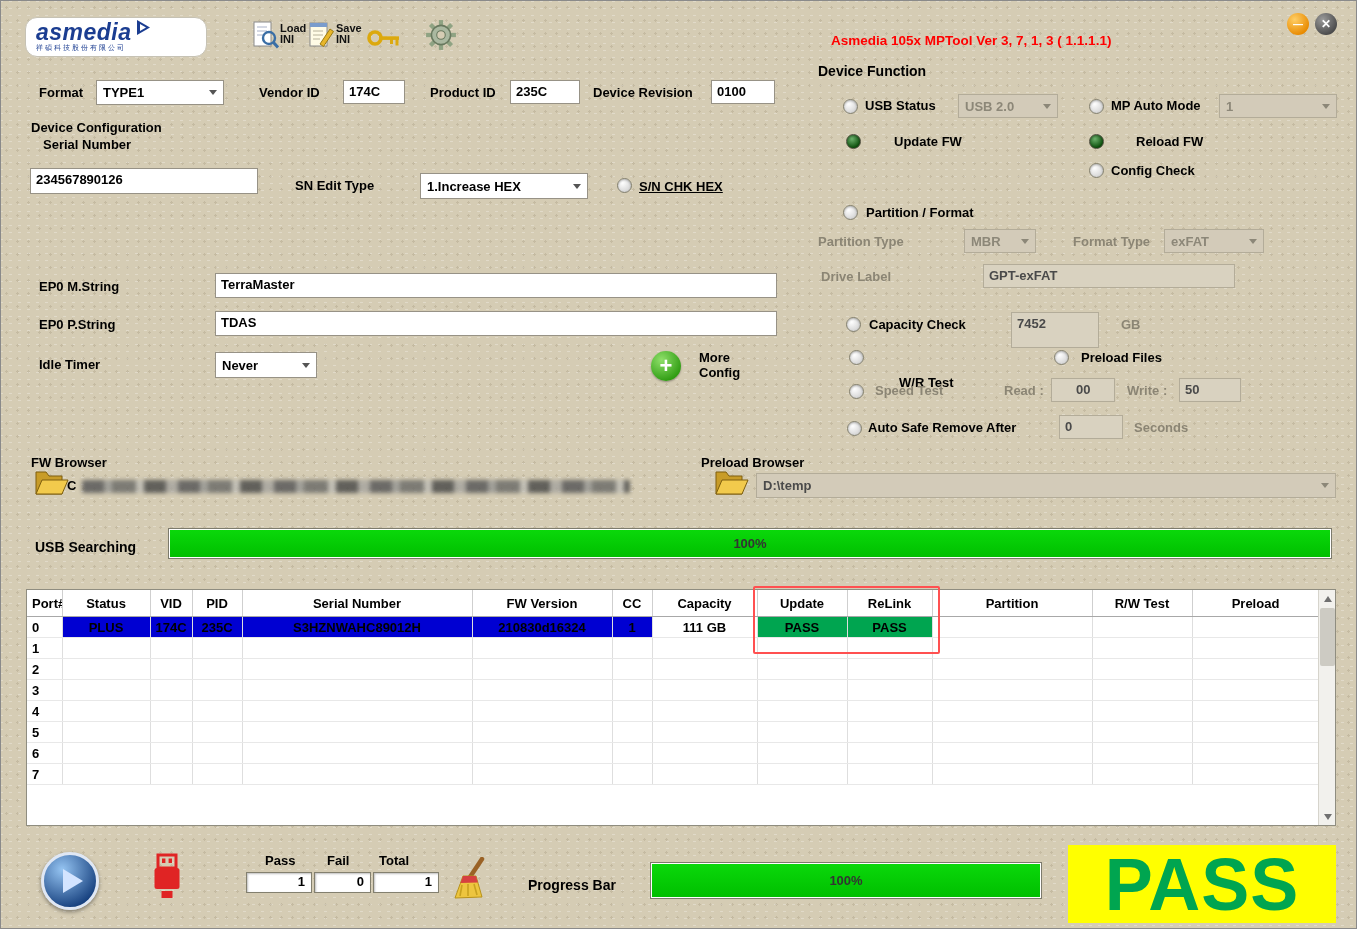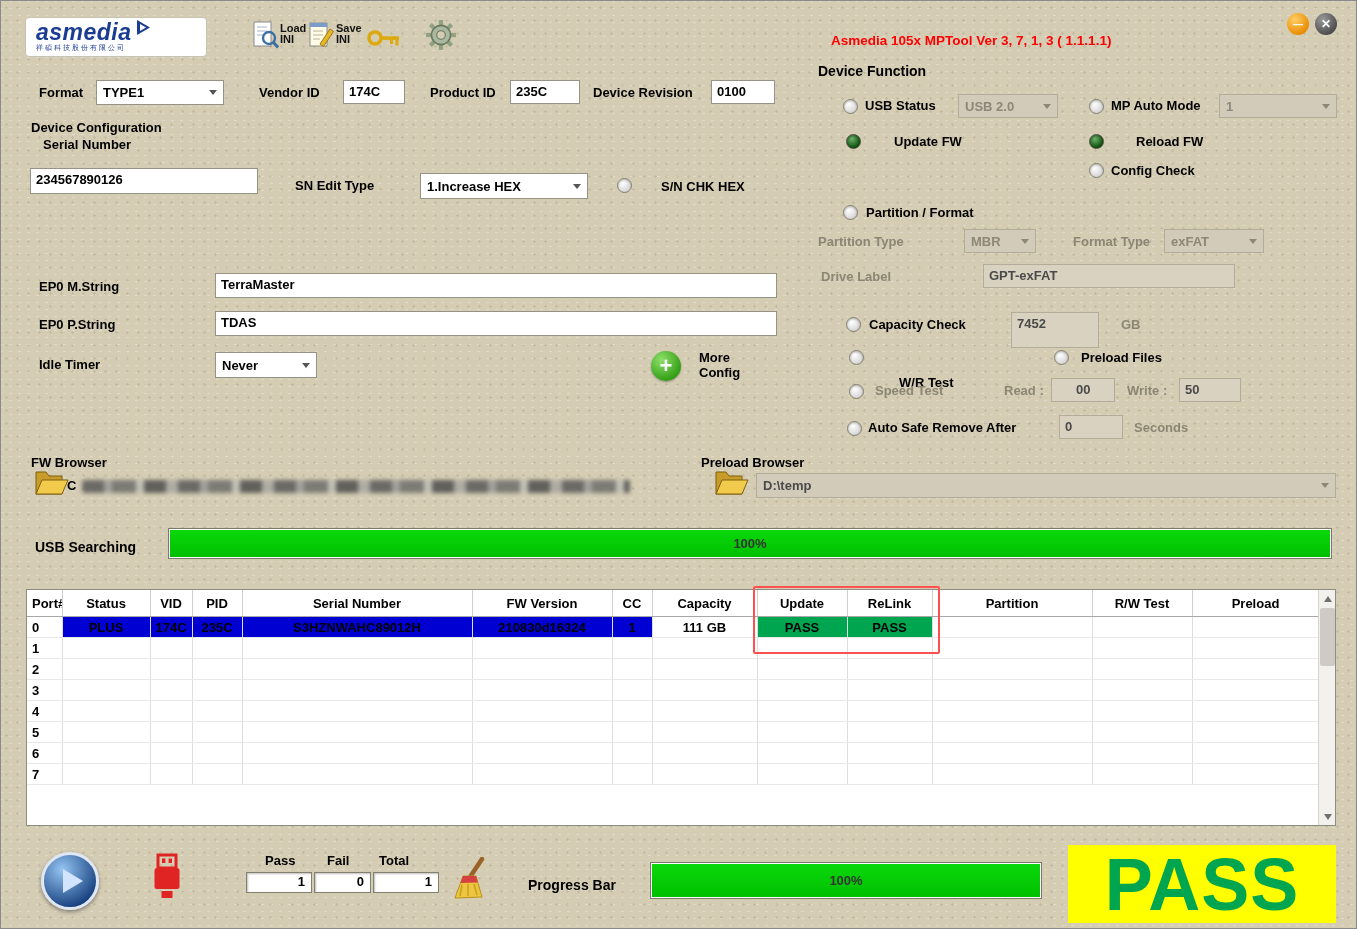--- a/index.html
+++ b/index.html
@@ -35,21 +35,21 @@
   .pbar{position:absolute;box-sizing:border-box;border:1px solid #7c7a6c;background:#fff;}
   .pfill{position:absolute;top:1px;left:1px;bottom:1px;right:1px;
        background:linear-gradient(var(--progress-green,#00d800), #00bf00);}
   .ptext{position:absolute;inset:0;display:flex;align-items:center;justify-content:center;
        font-weight:bold;font-size:13px;color:#333;}
   .winbtn{position:absolute;width:22px;height:22px;border-radius:50%;display:flex;
        align-items:center;justify-content:center;color:#fff;font-weight:bold;font-size:12px;cursor:default;}
   #btn-min{background:radial-gradient(circle at 35% 30%, #ffce66, #e88a00 75%);}
   #btn-close{background:radial-gradient(circle at 35% 30%, #9a9a9a, #4a4a4a 75%);}
   .logo{position:absolute;left:24px;top:16px;width:182px;height:40px;background:#fff;
-       border:1px solid #c6c2b4;border-radius:4px;box-sizing:border-box;padding:1px 8px 0 10px;}
+       border:1px solid #c6c2b4;border-radius:12px;box-sizing:border-box;padding:1px 8px 0 10px;}
   .logo-text{font-style:italic;font-weight:bold;font-size:23px;color:var(--accent-blue,#1b3d91);
        letter-spacing:.5px;line-height:24px;display:inline-block;}
   .logo-sub{font-size:7px;color:var(--accent-blue,#1b3d91);letter-spacing:2px;line-height:8px;}
   .toolbtn{position:absolute;display:flex;align-items:flex-start;cursor:default;}
   .tool-caption{font-weight:bold;font-size:11px;line-height:11px;width:28px;height:24px;
        overflow:hidden;color:#111;margin-left:1px;margin-top:2px;}
   .title-red{position:absolute;left:830px;top:32px;width:430px;color:var(--title-red,#f00);
        font-weight:bold;font-size:13.5px;}
   .plusbtn{position:absolute;width:30px;height:30px;border-radius:50%;
        background:radial-gradient(circle at 35% 30%, #8fe06a, #2f9c12 75%);
@@ -179,21 +179,21 @@
 
   <span class="lbl" style="left:30px;top:119px;">Device Configuration</span>
   <span class="lbl" style="left:42px;top:136px;">Serial Number</span>
   <div class="txt" style="left:29px;top:167px;width:228px;height:26px;">234567890126</div>
   <span class="lbl" style="left:294px;top:177px;">SN Edit Type</span>
   <div class="combo" style="left:419px;top:172px;width:168px;height:26px;">
     <span>1.Increase HEX</span>
       <span class="chev"></span>
   </div>
   <span class="radio" style="left:616px;top:177px;"></span>
-  <span class="lbl" style="left:660px;top:178px;">S/N CHK HEX</span>
+  <span class="lbl" style="left:638px;top:178px;text-decoration:underline;">S/N CHK HEX</span>
 
   <span class="lbl" style="left:38px;top:278px;">EP0 M.String</span>
   <div class="txt" style="left:214px;top:272px;width:562px;height:25px;">TerraMaster</div>
   <span class="lbl" style="left:38px;top:316px;">EP0 P.String</span>
   <div class="txt" style="left:214px;top:310px;width:562px;height:25px;">TDAS</div>
   <span class="lbl" style="left:38px;top:356px;text-align:center;">Idle Timer</span>
   <div class="combo" style="left:214px;top:351px;width:102px;height:26px;">
     <span>Never</span>
       <span class="chev"></span>
   </div>

